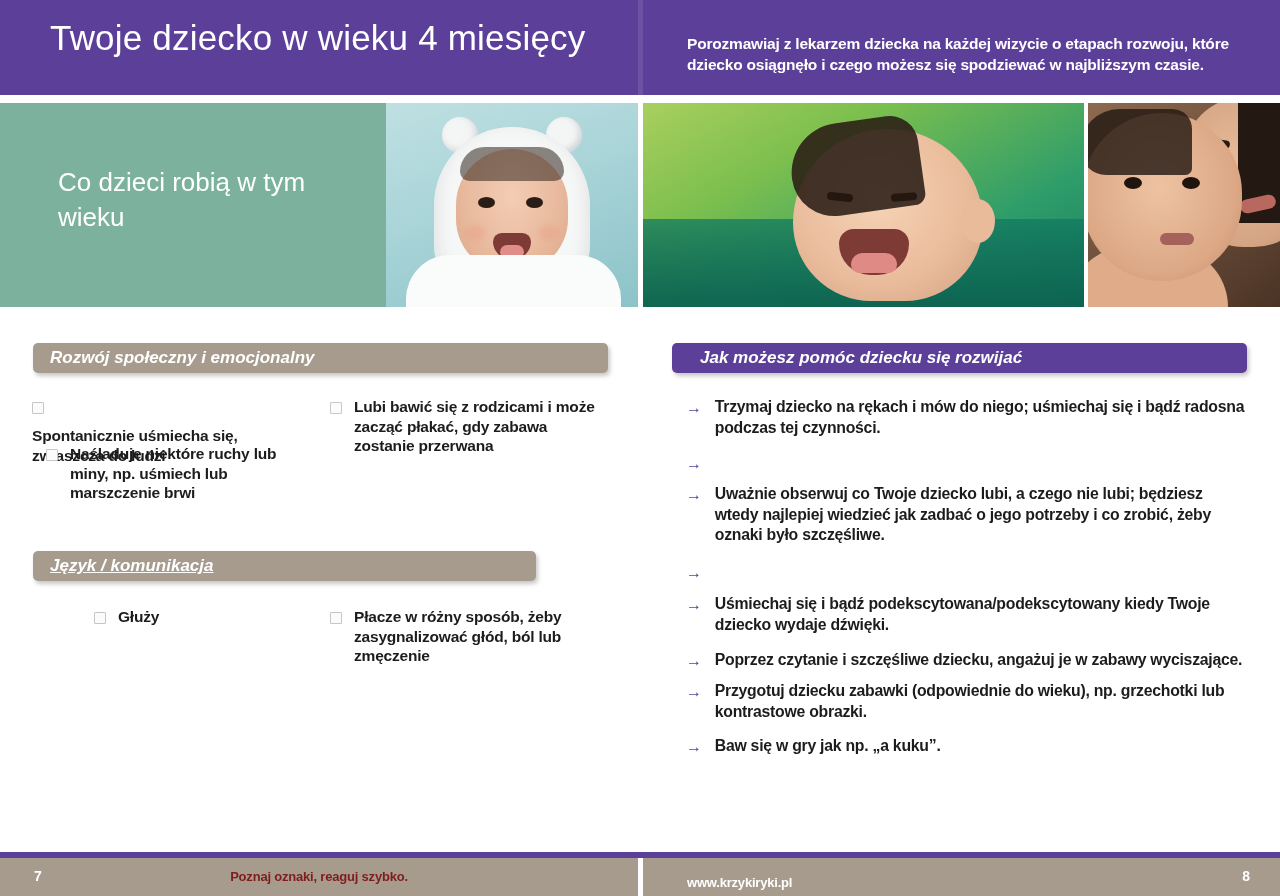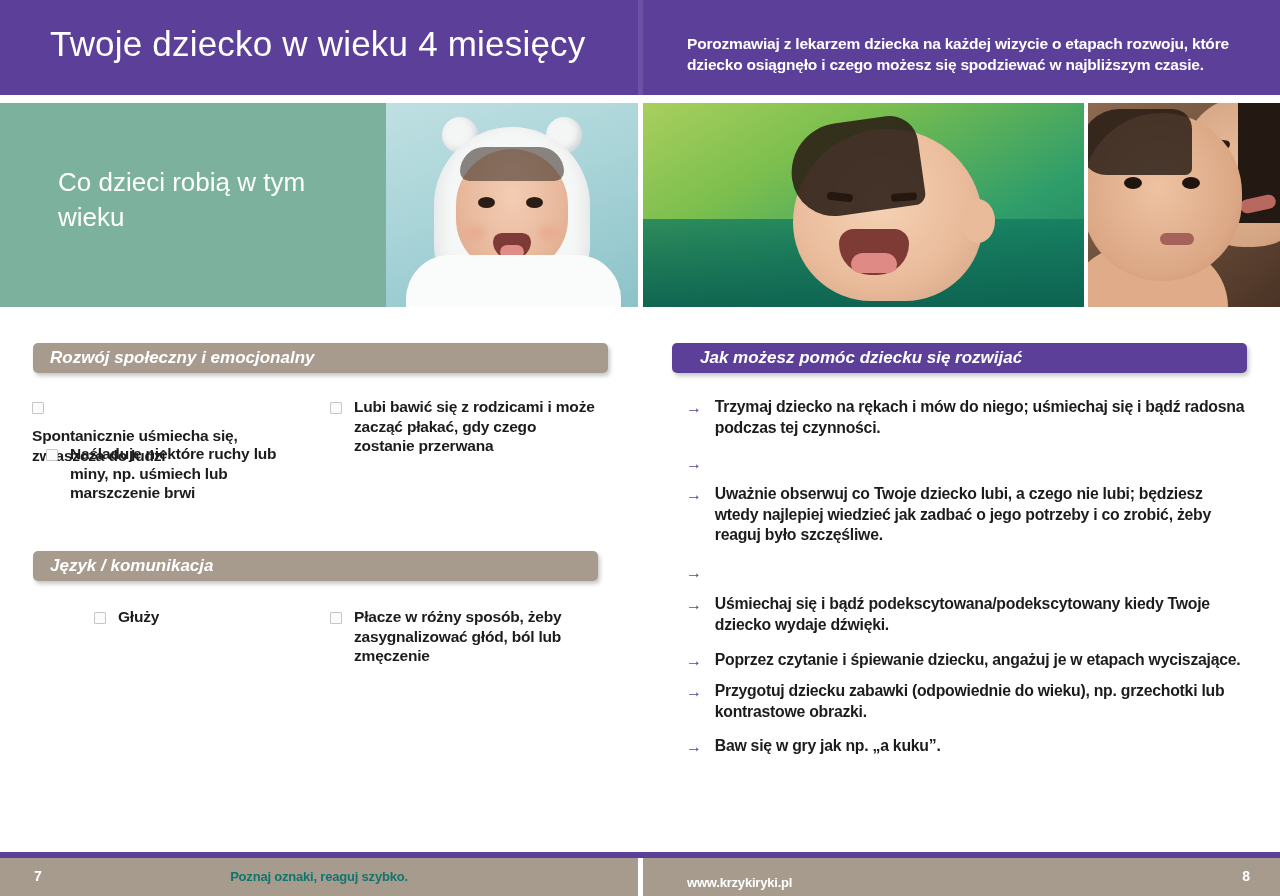--- a/index.html
+++ b/index.html
@@ -30,21 +30,21 @@
     position: absolute; left: 643px; top: 0;
     width: 637px; height: 95px;
     background: #5b3f99;
   }
   .header-gutter {
     position: absolute; left: 638px; top: 0;
     width: 5px; height: 95px;
     background: #6b52a4;
   }
   .header-title {
-    position: absolute; left: 50px; top: 24px;
+    position: absolute; left: 50px; top: 18px;
     font-size: 35px; font-weight: 400;
     color: #ffffff; letter-spacing: 0.2px;
     white-space: nowrap;
   }
   .header-note {
     position: absolute; left: 687px; top: 33px;
     width: 570px;
     font-size: 15.5px; line-height: 1.38;
     color: #ffffff; font-weight: 600;
     letter-spacing: -0.2px;
@@ -255,21 +255,21 @@
     color: #ffffff;
     font-size: 17px; font-weight: 700; font-style: italic;
     display: flex; align-items: center;
     padding-left: 17px;
     box-shadow: 2px 3px 4px rgba(0,0,0,.22);
   }
   .bar-taupe { background: #a79b8e; }
   .bar-purple { background: #5b3f99; }
 
   .bar-social { left: 33px; top: 343px; width: 575px; }
-  .bar-lang   { left: 33px; top: 551px; width: 565px; }
+  .bar-lang   { left: 33px; top: 551px; width: 503px; text-decoration: underline; }
   .bar-help   { left: 672px; top: 343px; width: 575px; padding-left: 28px; }
 
   
   .chk-item {
     position: absolute;
     display: flex; gap: 12px;
     font-size: 15.5px; line-height: 1.27;
     color: #1c1c1c; font-weight: 600;
     letter-spacing: -0.2px;
   }
@@ -335,21 +335,21 @@
     position: absolute; left: 638px; top: 0;
     width: 5px; height: 38px; background: #ffffff;
   }
   .footer-pg-left {
     position: absolute; left: 34px; top: 10px;
     font-size: 14px; color: #ffffff; font-weight: 600;
   }
   .footer-tagline {
     position: absolute; left: 0; top: 11px;
     width: 638px; text-align: center;
-    font-size: 13px; color: #0f766e; font-weight: 600;
+    font-size: 13px; color: #7f1d1d; font-weight: 600;
     letter-spacing: -0.2px;
   }
   .footer-url {
     position: absolute; left: 687px; top: 17px;
     font-size: 13px; color: #ffffff; font-weight: 600;
     letter-spacing: -0.2px;
   }
   .footer-pg-right {
     position: absolute; right: 30px; top: 10px;
     font-size: 14px; color: #ffffff; font-weight: 600;
@@ -424,21 +424,21 @@
   <div class="chk-item s1-a">
     <span class="chk-box"></span>
     <span class="chk-text">Spontanicznie uśmiecha się, zwłaszcza do ludzi</span>
   </div>
   <div class="chk-item s1-b">
     <span class="chk-box"></span>
     <span class="chk-text">Naśladuje niektóre ruchy lub miny, np. uśmiech lub marszczenie brwi</span>
   </div>
   <div class="chk-item s1-c">
     <span class="chk-box"></span>
-    <span class="chk-text">Lubi bawić się z rodzicami i może zacząć płakać, gdy czego zostanie przerwana</span>
+    <span class="chk-text">Lubi bawić się z rodzicami i może zacząć płakać, gdy zabawa zostanie przerwana</span>
   </div>
 
   <div class="section-bar bar-taupe bar-lang">Język / komunikacja</div>
 
   <div class="chk-item s2-a">
     <span class="chk-box"></span>
     <span class="chk-text">Głuży</span>
   </div>
   <div class="chk-item s2-b">
     <span class="chk-box"></span>
@@ -449,32 +449,32 @@
 
   <div class="arrow-item a1">
     <span class="arrow-glyph">→</span>
     <span class="arrow-text">Trzymaj dziecko na rękach i mów do niego; uśmiechaj się i bądź radosna podczas tej czynności.</span>
   </div>
   <div class="arrow-item a2">
     <span class="arrow-glyph">→</span>
   </div>
   <div class="arrow-item a3">
     <span class="arrow-glyph">→</span>
-    <span class="arrow-text">Uważnie obserwuj co Twoje dziecko lubi, a czego nie lubi; będziesz wtedy najlepiej wiedzieć jak zadbać o jego potrzeby i co zrobić, żeby reaguj było szczęśliwe.</span>
+    <span class="arrow-text">Uważnie obserwuj co Twoje dziecko lubi, a czego nie lubi; będziesz wtedy najlepiej wiedzieć jak zadbać o jego potrzeby i co zrobić, żeby oznaki było szczęśliwe.</span>
   </div>
   <div class="arrow-item a4">
     <span class="arrow-glyph">→</span>
   </div>
   <div class="arrow-item a5">
     <span class="arrow-glyph">→</span>
     <span class="arrow-text">Uśmiechaj się i bądź podekscytowana/podekscytowany kiedy Twoje dziecko wydaje dźwięki.</span>
   </div>
   <div class="arrow-item a6">
     <span class="arrow-glyph">→</span>
-    <span class="arrow-text">Poprzez czytanie i śpiewanie dziecku, angażuj je w etapach wyciszające.</span>
+    <span class="arrow-text">Poprzez czytanie i szczęśliwe dziecku, angażuj je w zabawy wyciszające.</span>
   </div>
   <div class="arrow-item a7">
     <span class="arrow-glyph">→</span>
     <span class="arrow-text">Przygotuj dziecku zabawki (odpowiednie do wieku), np. grzechotki lub kontrastowe obrazki.</span>
   </div>
   <div class="arrow-item a8">
     <span class="arrow-glyph">→</span>
     <span class="arrow-text">Baw się w gry jak np. „a kuku”.</span>
   </div>
 

